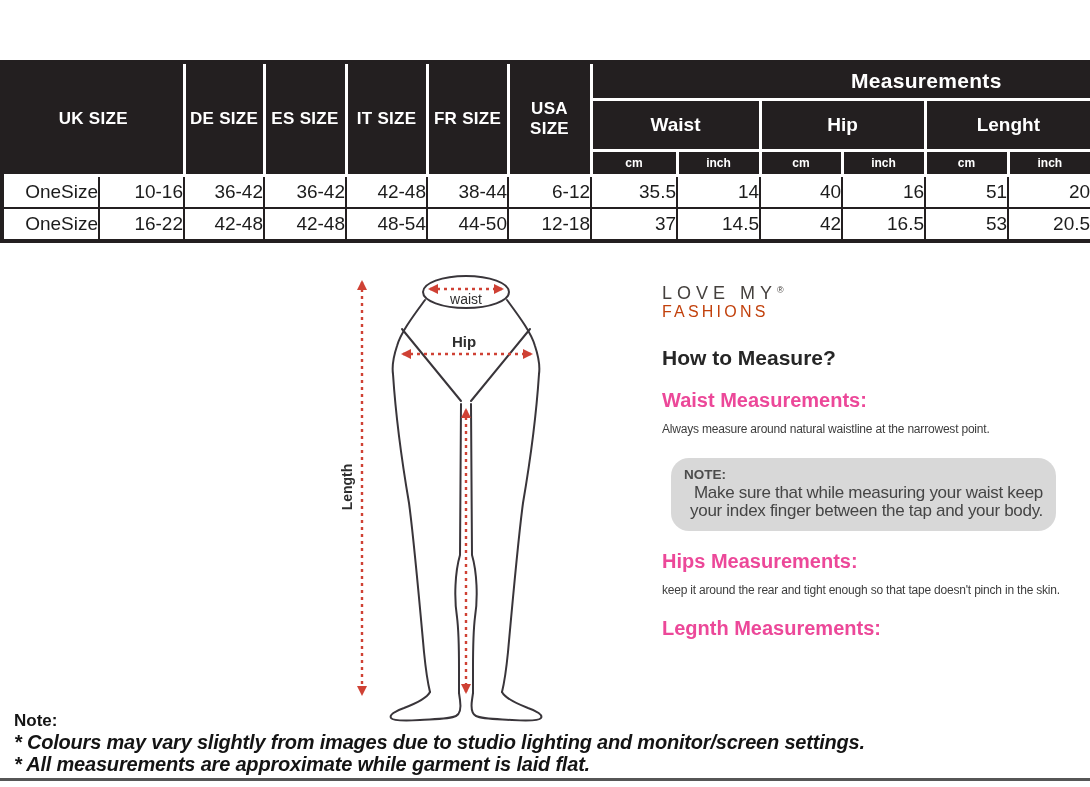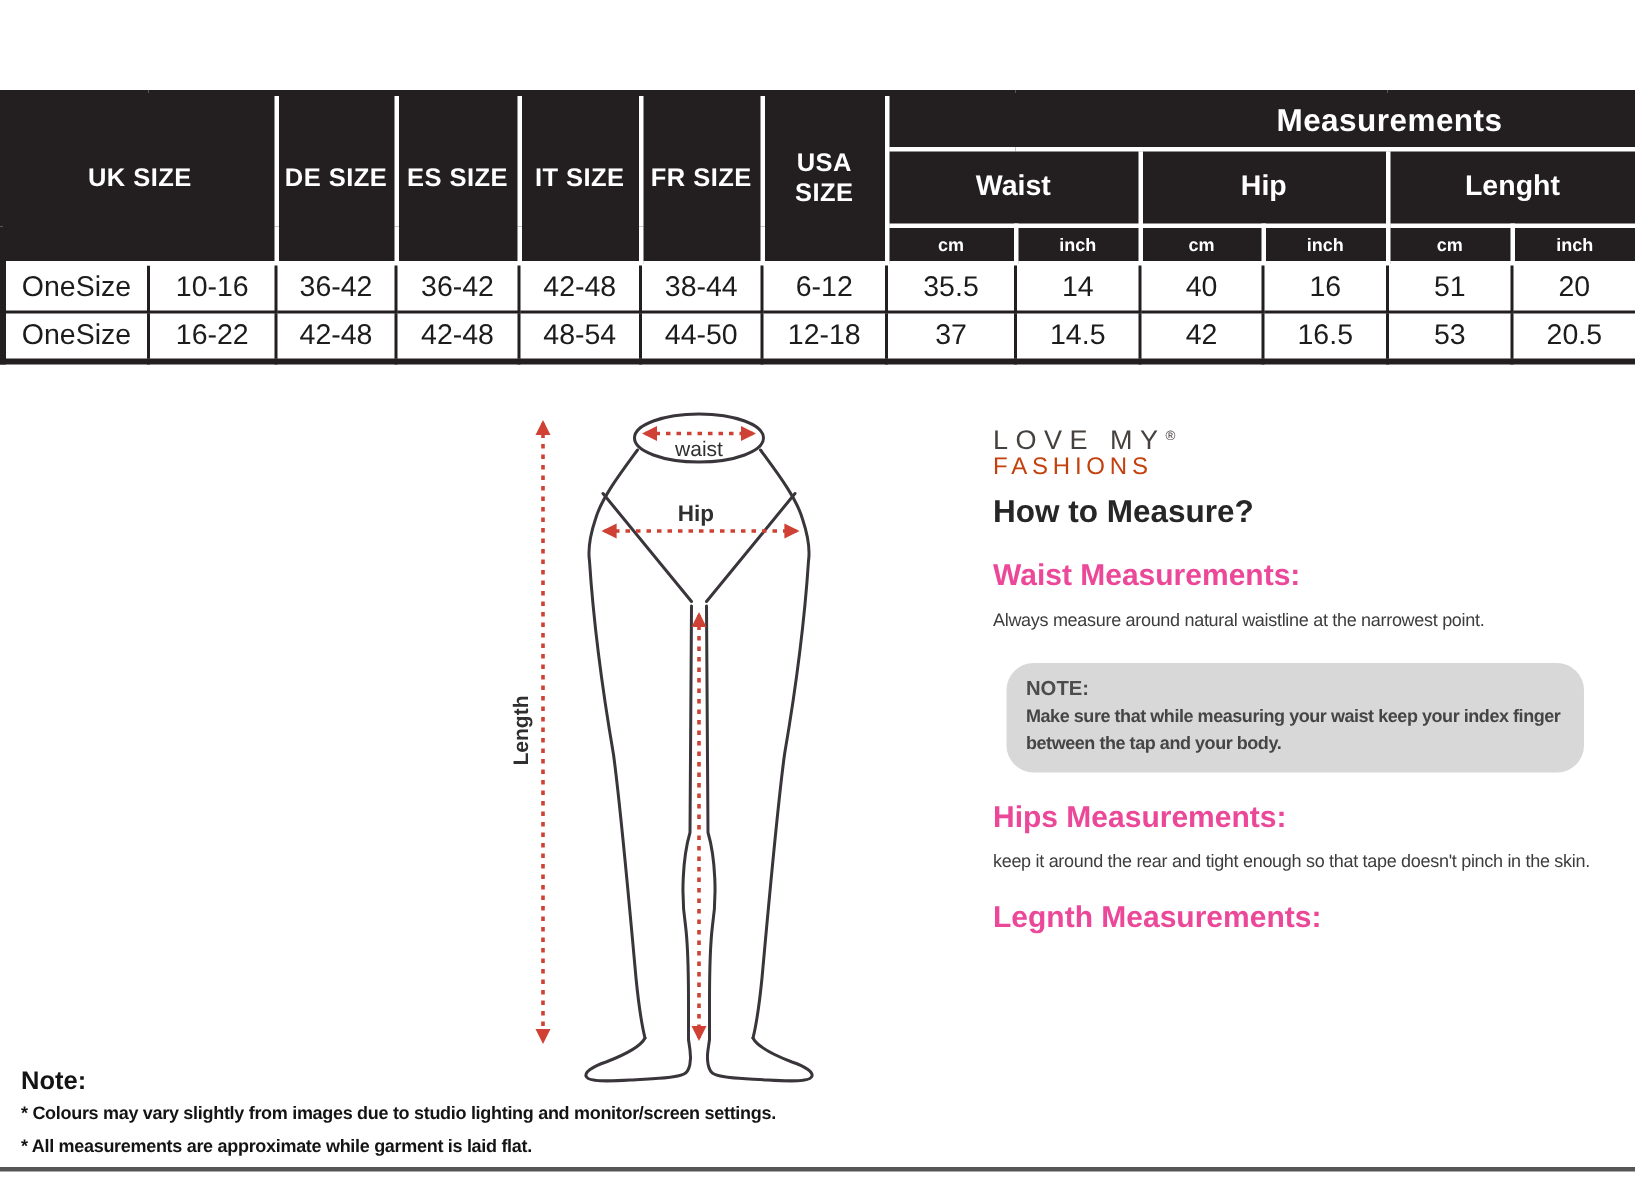--- a/index.html
+++ b/index.html
@@ -17,45 +17,45 @@
   table.size-table th {
     background:#231f20; color:#ffffff; border:3px solid #ffffff;
     font-weight:bold; text-align:center; padding:0;
   }
   table.size-table th.size  { font-size:17px; letter-spacing:0.3px; }
   table.size-table th.meas  { font-size:21px; height:34px; padding-left:170px; letter-spacing:0.3px; }
   table.size-table th.group { font-size:19px; height:48px; }
   table.size-table th.unit  { font-size:12px; height:22px; }
   table.size-table td {
     background:#ffffff; border:2px solid #231f20; color:#1c1c1c;
-    font-size:19px; text-align:center; height:30px; padding:0;
+    font-size:19px; text-align:right; height:30px; padding:0;
   }
 
   
   .diagram { position:absolute; left:330px; top:268px; width:322px; height:462px; }
 
   
   .guide { position:absolute; left:662px; top:283px; width:414px; color:#3d3d3d; }
   .brand-l1 { font-size:18px; letter-spacing:5px; color:#45413e; font-weight:500; }
   .brand-l1 sup { font-size:9px; letter-spacing:0; vertical-align:6px; }
   .brand-l2 { font-size:16px; letter-spacing:3.2px; color:#c2410c; font-weight:500; margin-top:-1px; }
-  .howto { font-size:21px; font-weight:bold; color:#262626; margin-top:9px; }
+  .howto { font-size:21px; font-weight:bold; color:#262626; margin-top:25px; }
   .sec-title { font-size:20px; font-weight:bold; color:#ec4899; margin-top:19px; }
   .sec-body  { font-size:12px; line-height:30px; color:#3d3d3d; letter-spacing:-0.2px; margin-top:2px; }
   .note-box {
     margin-top:14px; margin-left:9px; width:385px; box-sizing:border-box;
     background:#d8d8d8; border-radius:18px; padding:9px 13px 11px 13px;
   }
   .note-title { font-size:13.5px; font-weight:bold; color:#4c4c4c; }
-  .note-body  { font-size:12px; font-weight:bold; color:#454545; line-height:18px; letter-spacing:-0.3px; margin-top:2px; }
+  .note-body  { font-size:17px; font-weight:normal; color:#454545; line-height:18px; letter-spacing:-0.3px; margin-top:2px;text-align:right; }
 
   
   .footer { position:absolute; left:14px; top:711px; color:#141414; }
   .footer-title { font-size:17px; font-weight:bold; }
-  .footer-line  { font-size:12px; font-weight:bold; line-height:22px; letter-spacing:-0.2px; }
+  .footer-line  { font-size:20px; font-weight:bold; line-height:22px; letter-spacing:-0.2px;font-style:italic; }
   .bottom-rule { position:absolute; left:0; top:778px; width:1090px; height:3px; background:#565656; }
 </style>
 </head>
 <body>
 
 <div class="page">
 
   <table class="size-table">
     <colgroup>
       <col style="width:97px">

